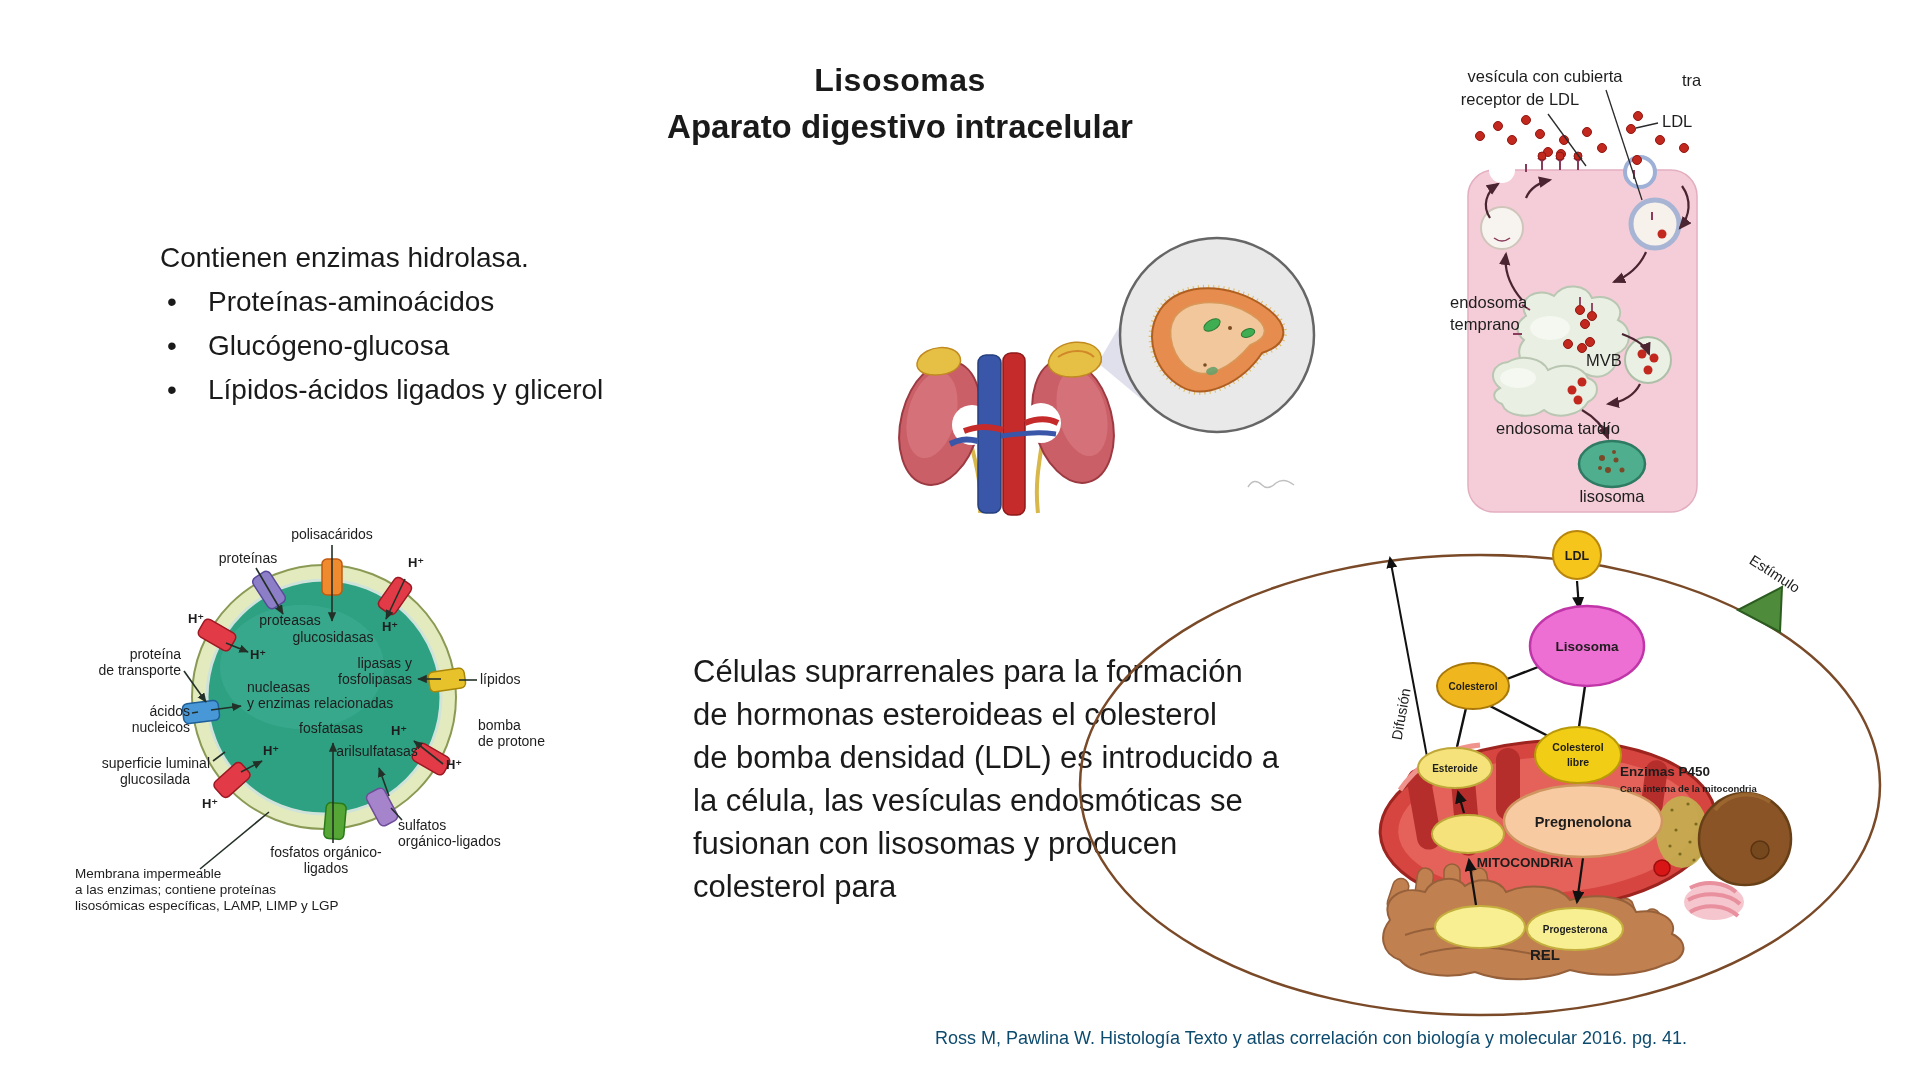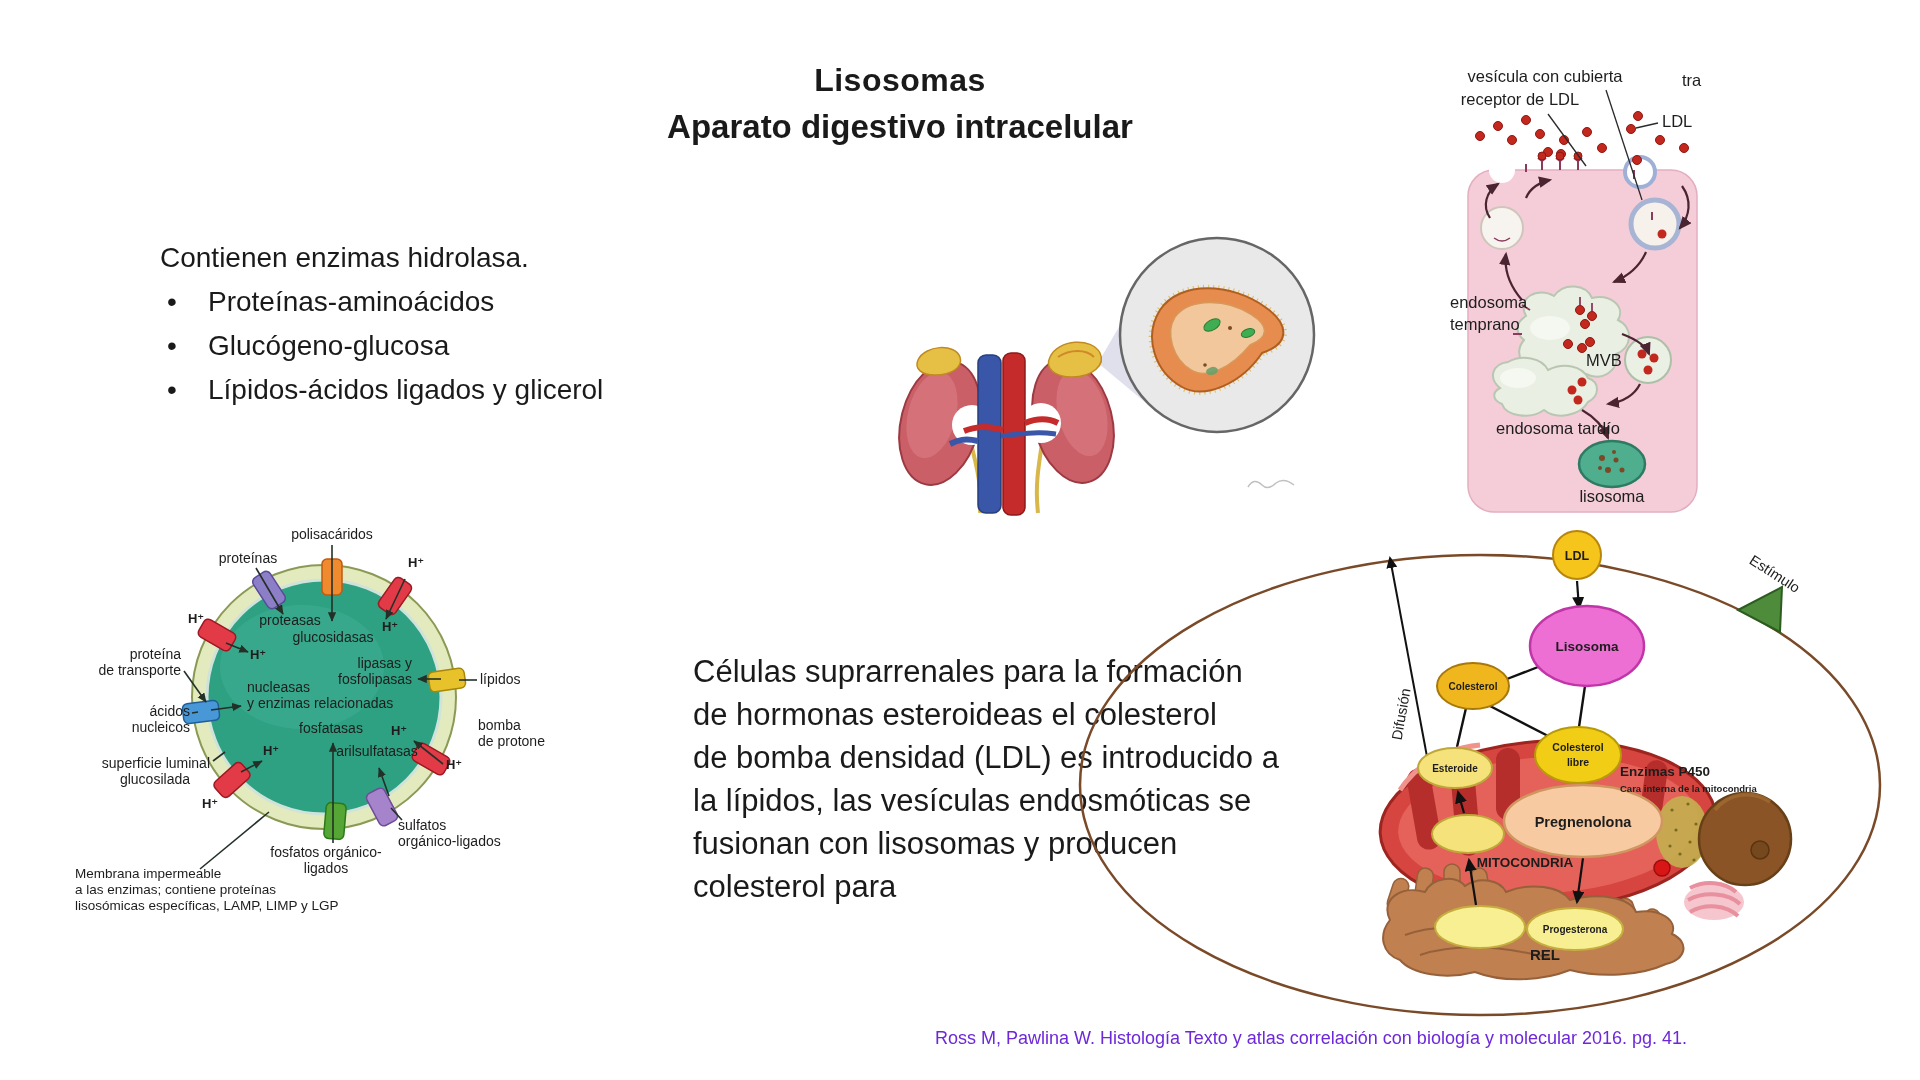--- a/index.html
+++ b/index.html
@@ -6,21 +6,21 @@
   .slide{position:relative;width:1920px;height:1080px;background:#ffffff;overflow:hidden;
          font-family:"Liberation Sans","DejaVu Sans",sans-serif;color:#1a1a1a;padding-left:48px;}
   .abs{position:absolute;}
   .title-block{left:520px;top:62px;width:760px;text-align:center;}
   .title{font-size:32px;font-weight:bold;letter-spacing:0.5px;}
   .subtitle{font-size:33px;font-weight:bold;margin-top:9px;}
   .intro{left:112px;top:236px;font-size:28px;line-height:44px;margin-left:48px;}
   .intro-row{display:flex;}
   .blt{width:48px;padding-left:7px;box-sizing:border-box;}
   .body-text{left:693px;top:650px;font-size:31px;line-height:43px;}
-  .citation{left:935px;top:1028px;font-size:18px;color:#6d28d9;}
+  .citation{left:935px;top:1028px;font-size:18px;color:#0c4a6e;}
   .fig{position:absolute;}
   svg{display:block;overflow:hidden;font-family:"Liberation Sans","DejaVu Sans",sans-serif;}
   text{fill:#1d1d1d;}
   .lbl{font-size:14px;}
   .lbl-s{font-size:13.5px;}
   .hp{font-size:13px;font-weight:bold;}
   .elbl{font-size:16.5px;}
   .ln{stroke:#233027;stroke-width:1.6;fill:none;}
   .ptr{stroke:#2a2a2a;stroke-width:1.3;fill:none;}
   .earr{stroke:#4a2430;stroke-width:2.2;fill:none;}
@@ -49,21 +49,21 @@
     <div class="intro-row">
       <span class="blt">•</span>
       <span>Lípidos-ácidos ligados y glicerol</span>
     </div>
   </div>
 
   <div class="abs body-text">
     <div>Células suprarrenales para la formación</div>
     <div>de hormonas esteroideas el colesterol</div>
     <div>de bomba densidad (LDL) es introducido a</div>
-    <div>la lípidos, las vesículas endosmóticas se</div>
+    <div>la célula, las vesículas endosmóticas se</div>
     <div>fusionan con lisosomas y producen</div>
     <div>colesterol para</div>
   </div>
 
   <div class="abs citation">Ross M, Pawlina W.  Histología Texto y atlas  correlación con biología y molecular 2016. pg. 41.</div>
 
   <div class="fig" style="left:50px;top:415px;width:495px;height:540px;">
   <svg width="495" height="540" viewBox="0 0 495 540">
     <defs>
       <marker id="mL" markerWidth="7" markerHeight="7" refX="5.5" refY="2.6" orient="auto">

